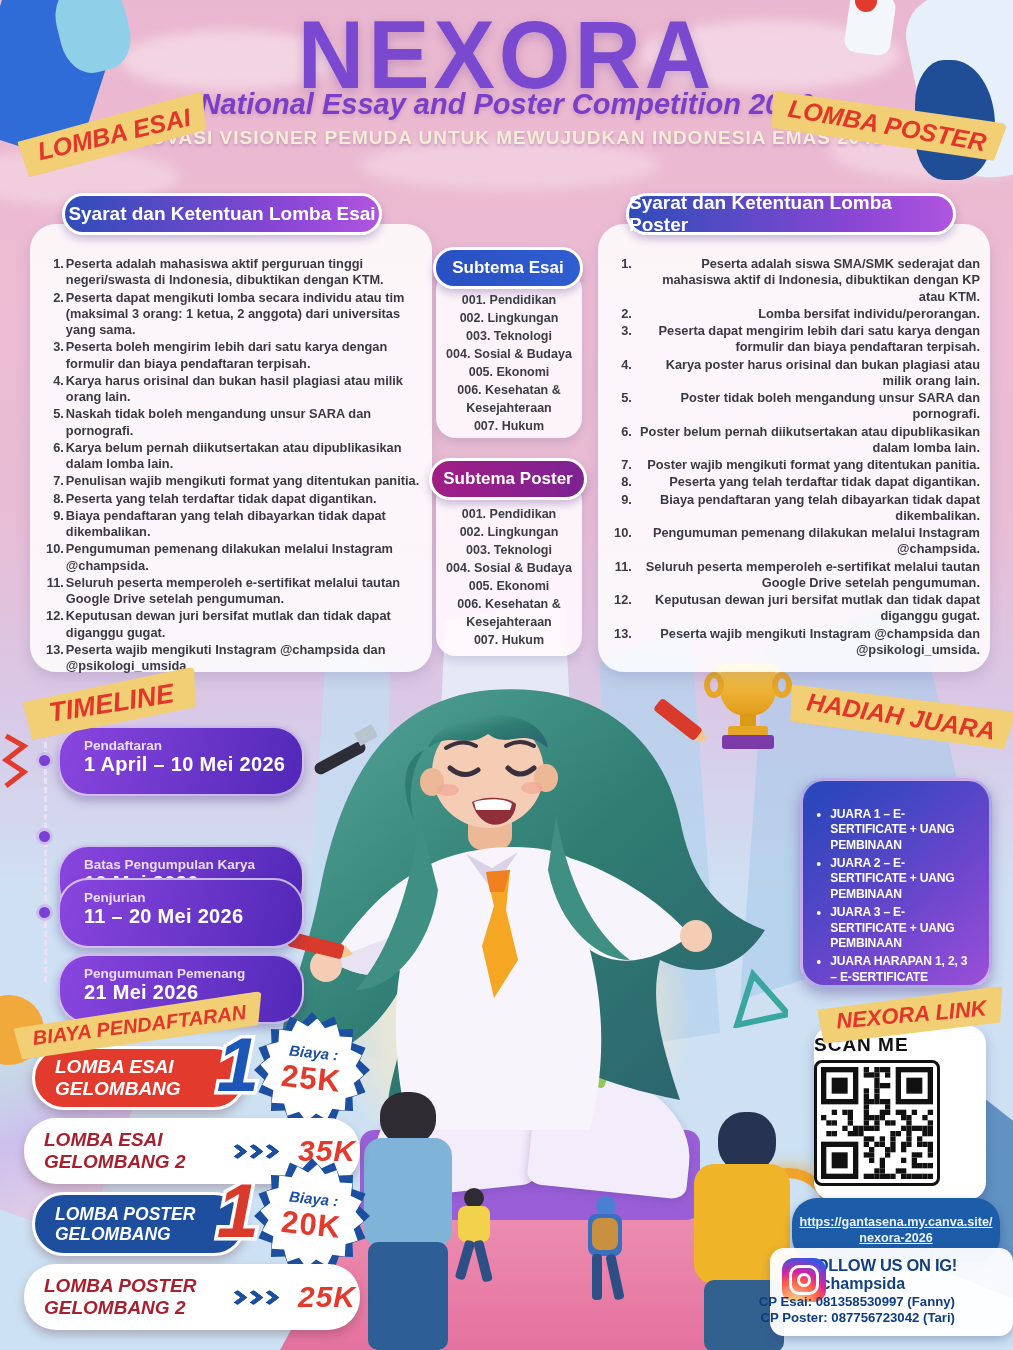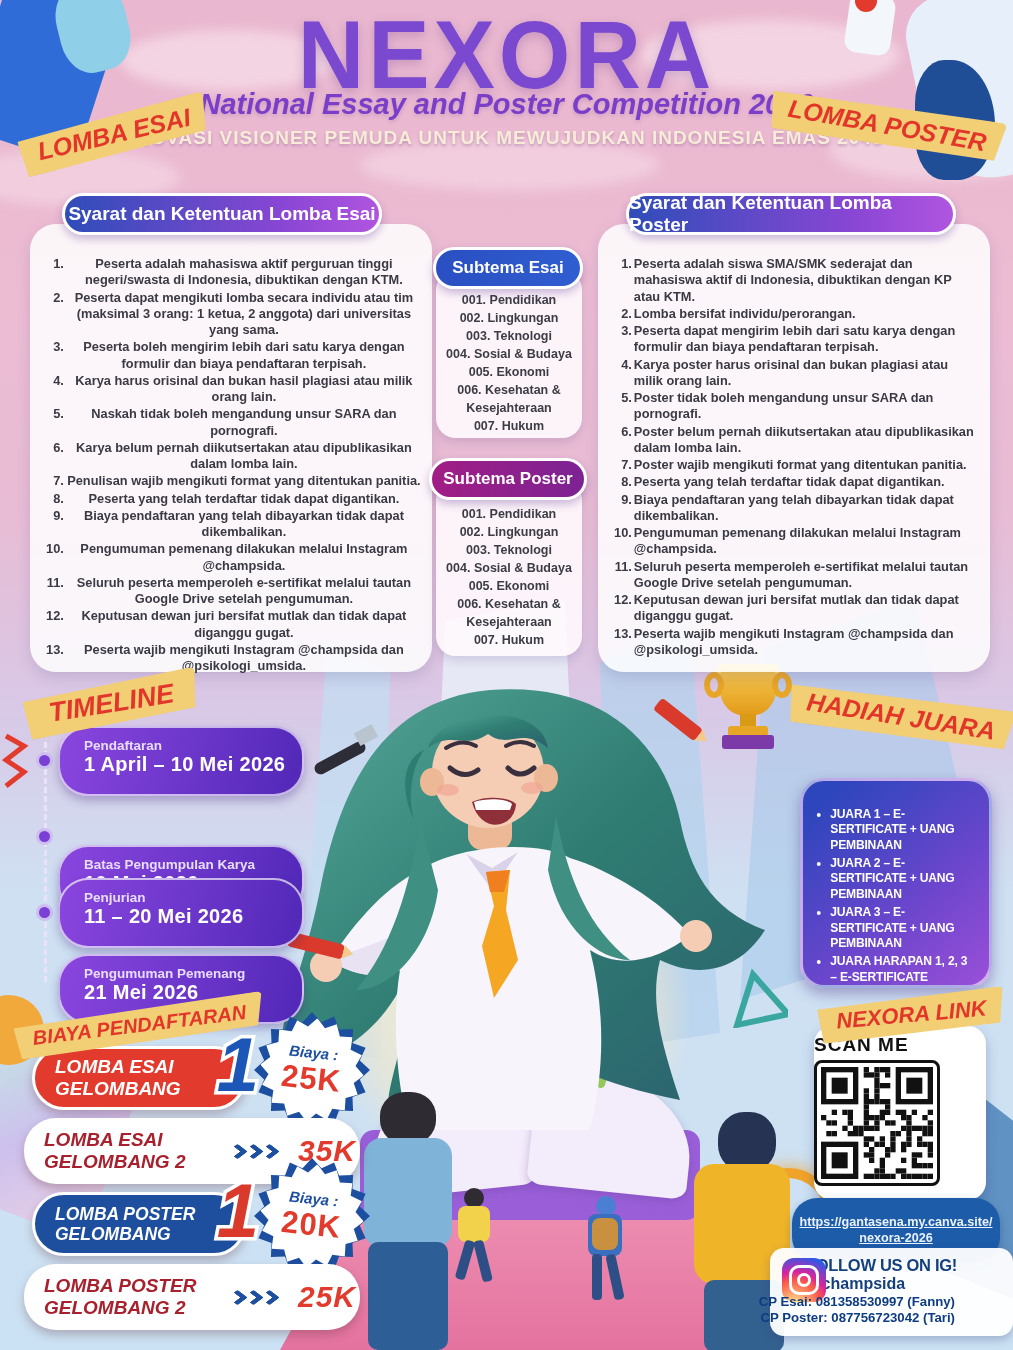--- a/index.html
+++ b/index.html
@@ -40,22 +40,22 @@
   .ribbon-poster { top:103px; right:8px;  font-size:25px; transform:rotate(10deg); }
   .ribbon-timeline { top:680px; left:24px; font-size:27px; transform:rotate(-9deg); min-width:175px;}
   .ribbon-hadiah { top:694px; left:788px; font-size:25px; transform:rotate(9deg); }
   .ribbon-biaya  { top:1006px; left:14px; font-size:20px; transform:rotate(-7deg); }
   .ribbon-link   { top:994px; left:818px; font-size:22px; transform:rotate(-5deg); }
   
   .card {
     position:absolute; background:rgba(255,255,255,.85); border-radius:26px;
     box-shadow:0 6px 14px rgba(90,80,140,.18);
   }
-  .card-essay  { left:30px;  top:224px; width:402px; height:448px;text-align:center; }
-  .card-poster { left:598px; top:224px; width:392px; height:448px; }
+  .card-essay  { left:30px;  top:224px; width:402px; height:448px; }
+  .card-poster { left:598px; top:224px; width:392px; height:448px;text-align:right; }
   .pill-header {
     position:absolute; z-index:5; display:flex; align-items:center; justify-content:center;
     background:linear-gradient(90deg,#2f4db8,#8a46d4 70%,#b055e0);
     border:3px solid #fff; border-radius:26px; color:#fff; font-weight:900;
     box-shadow:0 4px 8px rgba(80,40,140,.3);
   }
   .ph-essay  { left:62px;  top:193px; width:320px; height:42px; font-size:19px; }
   .ph-poster { left:626px; top:193px; width:330px; height:42px; font-size:19px; }
   .rules {
     position:absolute; left:16px; right:10px; top:32px;

